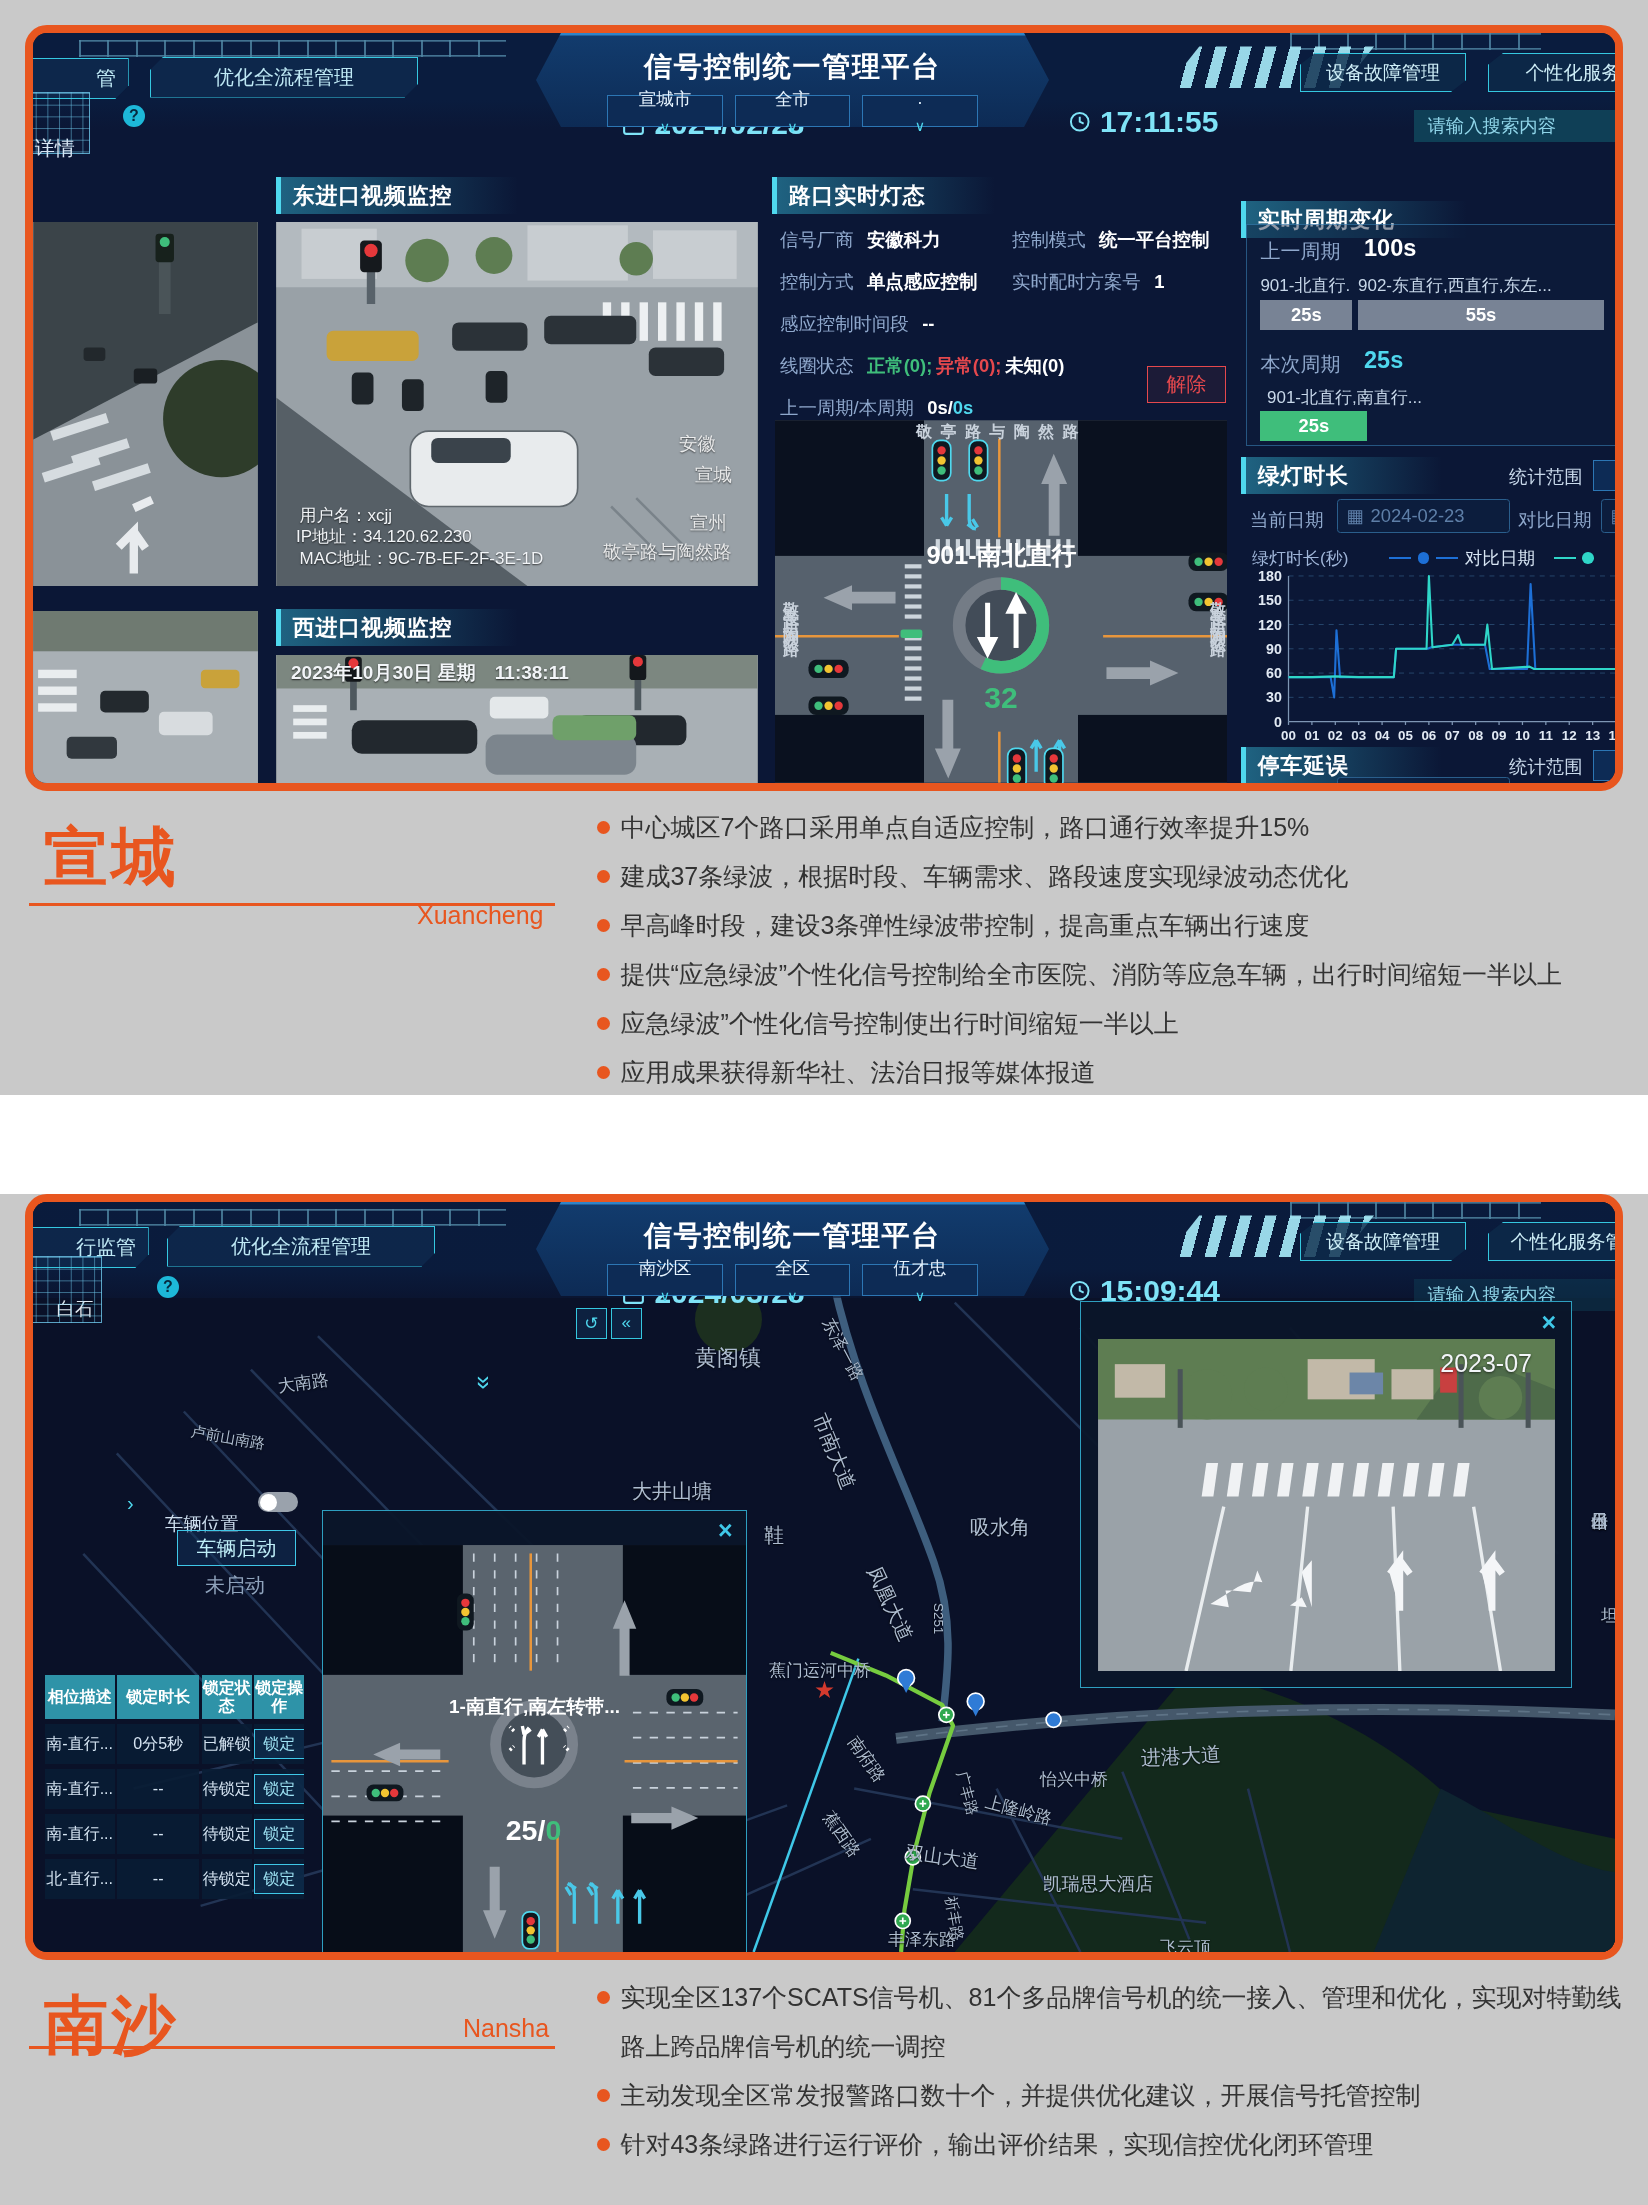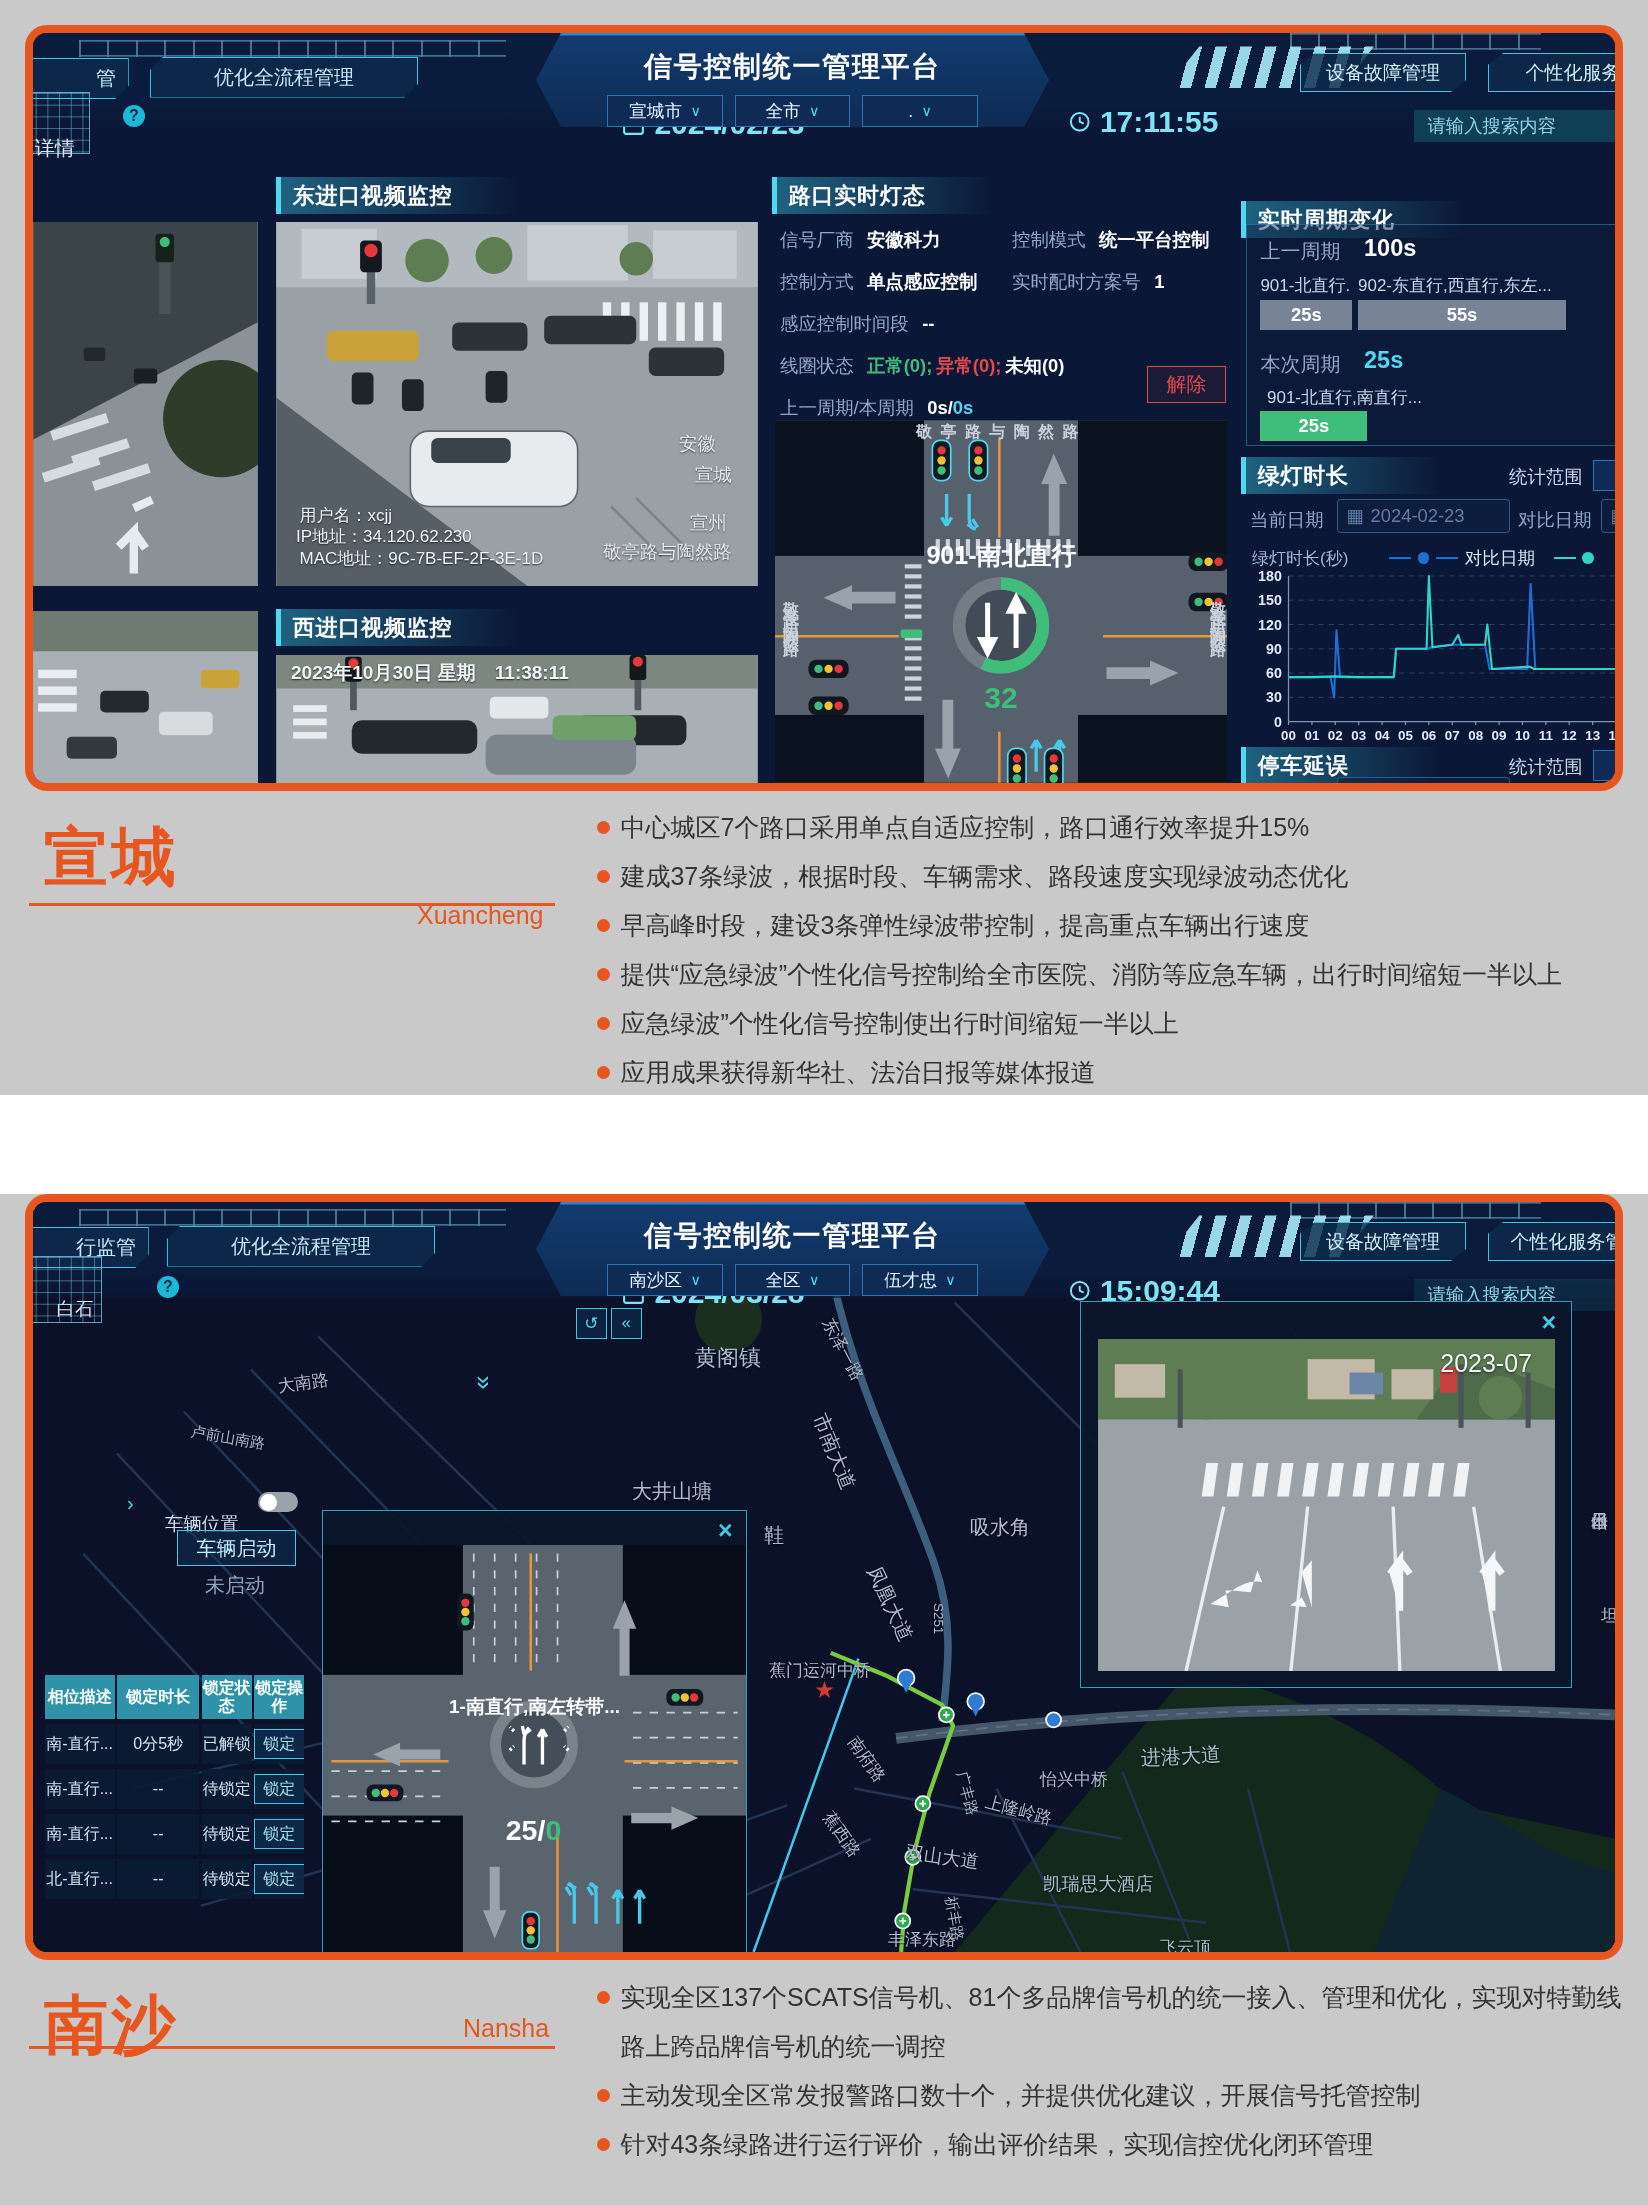--- a/index.html
+++ b/index.html
@@ -25,21 +25,21 @@
   .hz{position:absolute;height:42px;background:repeating-linear-gradient(105deg,#A8ECFA 0 11px,transparent 11px 24px);
       clip-path:polygon(16% 0,100% 0,84% 100%,0 100%);opacity:.9;}
   .banner{position:absolute;left:503px;top:0;width:513px;height:94px;
       background:linear-gradient(180deg,#123C6E,#0D2B55);
       clip-path:polygon(25px 0,488px 0,513px 47px,488px 94px,25px 94px,0 47px);
       box-shadow:inset 0 2.5px 0 #2F84C8;}
   .banner-title{position:absolute;left:0;top:15px;width:100%;text-align:center;color:#fff;
       font-size:28px;font-weight:bold;letter-spacing:1.7px;}
   .ddrow{position:absolute;left:0;top:57px;width:100%;display:flex;justify-content:center;gap:11.7px;}
   .dd{min-width:97px;height:30px;border:0.8px solid #2C76B4;background:#0D2B55;color:#E6F4FF;
-      font-size:17.6px;display:flex;align-items:center;justify-content:center;gap:8.4px;padding:0 8.4px;}
+      font-size:17.6px;display:flex;align-items:center;justify-content:center;gap:8.4px;padding:0 8.4px;flex-direction:column;}
   .dd .car{color:var(--cyan);font-size:14.2px;}
   .cyantime{position:absolute;color:#7FE3F7;font-size:30px;font-weight:bold;display:flex;align-items:center;gap:8.4px;}
   .hbtn{position:absolute;height:37px;border:0.8px solid var(--cyan2);background:rgba(12,42,74,.8);
       color:#CFEFF8;font-size:19px;display:flex;align-items:center;justify-content:center;
       clip-path:polygon(15px 0,100% 0,100% calc(100% - 11.7px),calc(100% - 15px) 100%,0 100%,0 11.7px);}
   .search{position:absolute;height:32px;background:rgba(16,70,92,.85);border:none;outline:none;
       color:#8FD4E8;font-size:18.4px;padding:0 13.4px;font-family:"Liberation Sans",sans-serif;}
   .search::placeholder{color:#8FD4E8;}
   .gridbox{position:absolute;border:1.7px solid rgba(110,200,235,.8);
       background-image:linear-gradient(rgba(110,200,235,.5) 0.8px,transparent 0.8px),
@@ -400,21 +400,21 @@
 
     <div class="ptitle" style="left:1208px;top:144px;width:209px;margin-top:24px;">
         <span>实时周期变化</span>
       </div>
     <div class="panelframe" style="left:1213px;top:191px;width:379px;height:220px;">
       <span class="kl abs" style="left:13.4px;top:13.4px;font-size:20px;">上一周期</span>
       <span class="kvv abs" style="left:117px;top:10px;font-size:23.5px;">100s</span>
       <div class="phname" style="left:13.4px;top:49px;width:89px;">901-北直行...</div>
       <div class="phname" style="left:111px;top:49px;width:243px;">902-东直行,西直行,东左...</div>
       <div class="cycbar" style="left:13.4px;top:75px;width:92px;">25s</div>
-      <div class="cycbar" style="left:111px;top:75px;width:208px;">55s</div>
+      <div class="cycbar" style="left:111px;top:75px;width:246px;">55s</div>
       <span class="kl abs" style="left:13.4px;top:126px;font-size:20px;">本次周期</span>
       <span class="kvv abs" style="left:117px;top:122px;font-size:23.5px;color:#4FD8EE;">25s</span>
       <div class="phname" style="left:20px;top:161px;width:251px;">901-北直行,南直行...</div>
       <div class="cycbar" style="left:13.4px;top:186px;width:107px;background:#3FBE7B;">25s</div>
     </div>
 
     <div class="ptitle" style="left:1208px;top:424px;width:184px;">
         <span>绿灯时长</span>
       </div>
     <span class="abs" style="left:1476px;top:431px;color:#C8D8EA;font-size:18.4px;">统计范围</span>

